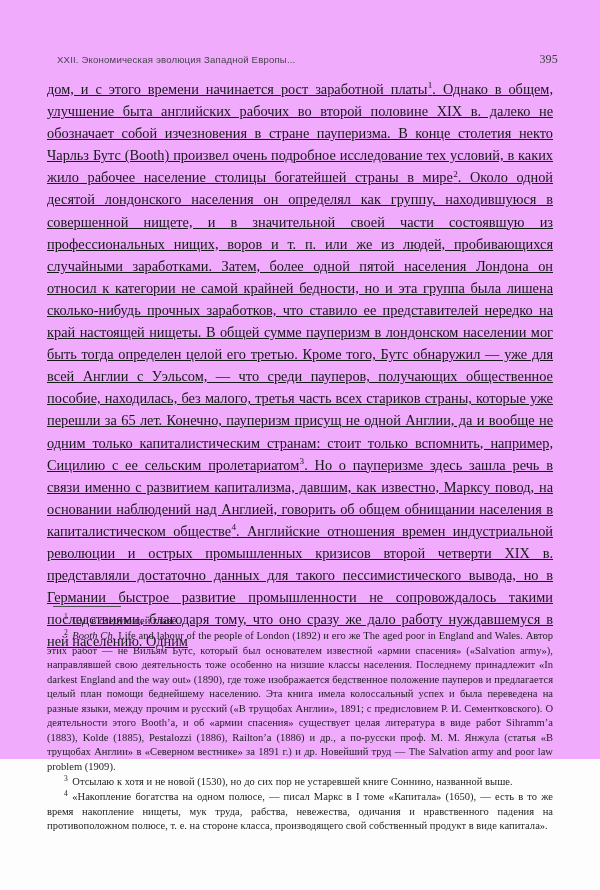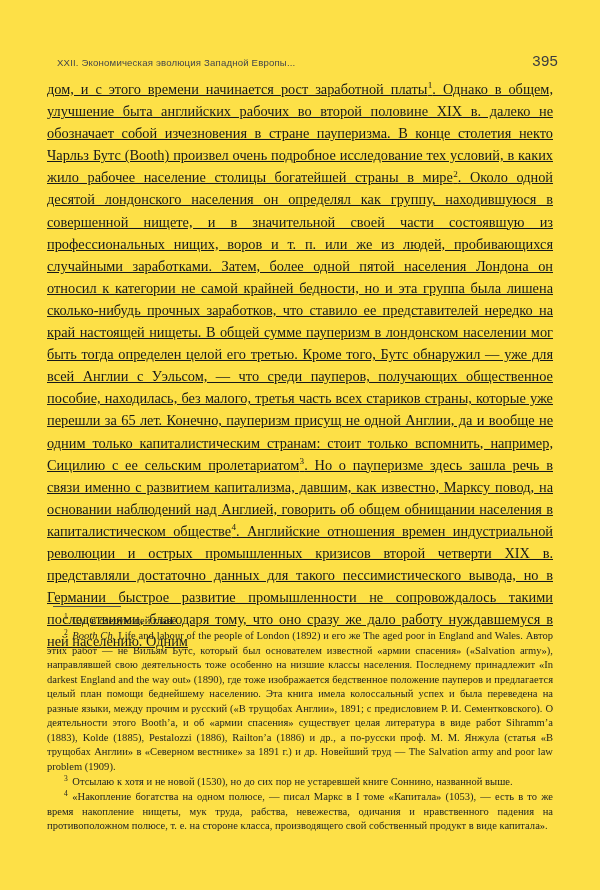--- a/index.html
+++ b/index.html
@@ -11,46 +11,47 @@
     height: 890px;
     background: #fdfdfd;
     font-family: "Liberation Serif", "DejaVu Serif", serif;
     color: #1a1a1a;
     overflow: hidden;
   }
 
   .page {
     position: relative;
     width: 600px;
-    height: 890px;
+    height: 759px;
     box-sizing: border-box;
-    background: #fde047;
+    background: #f0abfc;
   }
 
   
   .running-head {
     position: absolute;
     top: 52px;
     left: 57px;
     right: 42px;
     display: flex;
     align-items: baseline;
     justify-content: space-between;
     font-family: "Liberation Sans", "DejaVu Sans", sans-serif;
     font-size: 9.6px;
     letter-spacing: 0.18px;
     color: #44464a;
   }
   .running-head .chapter-title {
     white-space: nowrap;
   }
   .running-head .folio {
-    font-size: 15px;
+    font-size: 12px;
     color: #3a3c40;
     letter-spacing: 0.2px;
+    font-family: Liberation Serif, serif;
   }
 
   
   .body-text {
     position: absolute;
     top: 78px;
     left: 47px;
     width: 506px;
     font-size: 14.35px;
     line-height: 22.1px;
@@ -120,16 +121,16 @@
 
   <div class="footnotes">
     <div class="footnote-rule"></div>
 
     <p class="footnote"><sup class="fn-num">1</sup><span>См. в следующей главе.</span></p>
 
     <p class="footnote"><sup class="fn-num">2</sup><i>Booth Ch.</i><span> Life and labour of the people of London (1892) и его же The aged poor in England and Wales. Автор этих работ — не Вильям Бутс, который был основателем известной «армии спасения» («Salvation army»), направлявшей свою деятельность тоже особенно на низшие классы населения. Последнему принадлежит «In darkest England and the way out» (1890), где тоже изображается бедственное положение пауперов и предлагается целый план помощи беднейшему населению. Эта книга имела колоссальный успех и была переведена на разные языки, между прочим и русский («В трущобах Англии», 1891; с предисловием Р. И. Сементковского). О деятельности этого Booth’а, и об «армии спасения» существует целая литература в виде работ Sihramm’а (1883), Kolde (1885), Pestalozzi (1886), Railton’а (1886) и др., а по-русски проф. М. М. Янжула (статья «В трущобах Англии» в «Северном вестнике» за 1891 г.) и др. Новейший труд — The Salvation army and poor law problem (1909).</span></p>
 
     <p class="footnote"><sup class="fn-num">3</sup><span>Отсылаю к хотя и не новой (1530), но до сих пор не устаревшей книге Соннино, названной выше.</span></p>
 
-    <p class="footnote"><sup class="fn-num">4</sup><span>«Накопление богатства на одном полюсе, — писал Маркс в I томе «Капитала» (1053), — есть в то же время накопление нищеты, мук труда, рабства, невежества, одичания и нравственного падения на противоположном полюсе, т. е. на стороне класса, производящего свой собственный продукт в виде капитала».</span></p>
+    <p class="footnote"><sup class="fn-num">4</sup><span>«Накопление богатства на одном полюсе, — писал Маркс в I томе «Капитала» (1650), — есть в то же время накопление нищеты, мук труда, рабства, невежества, одичания и нравственного падения на противоположном полюсе, т. е. на стороне класса, производящего свой собственный продукт в виде капитала».</span></p>
   </div>
 
 </div>
 
 </body></html>

